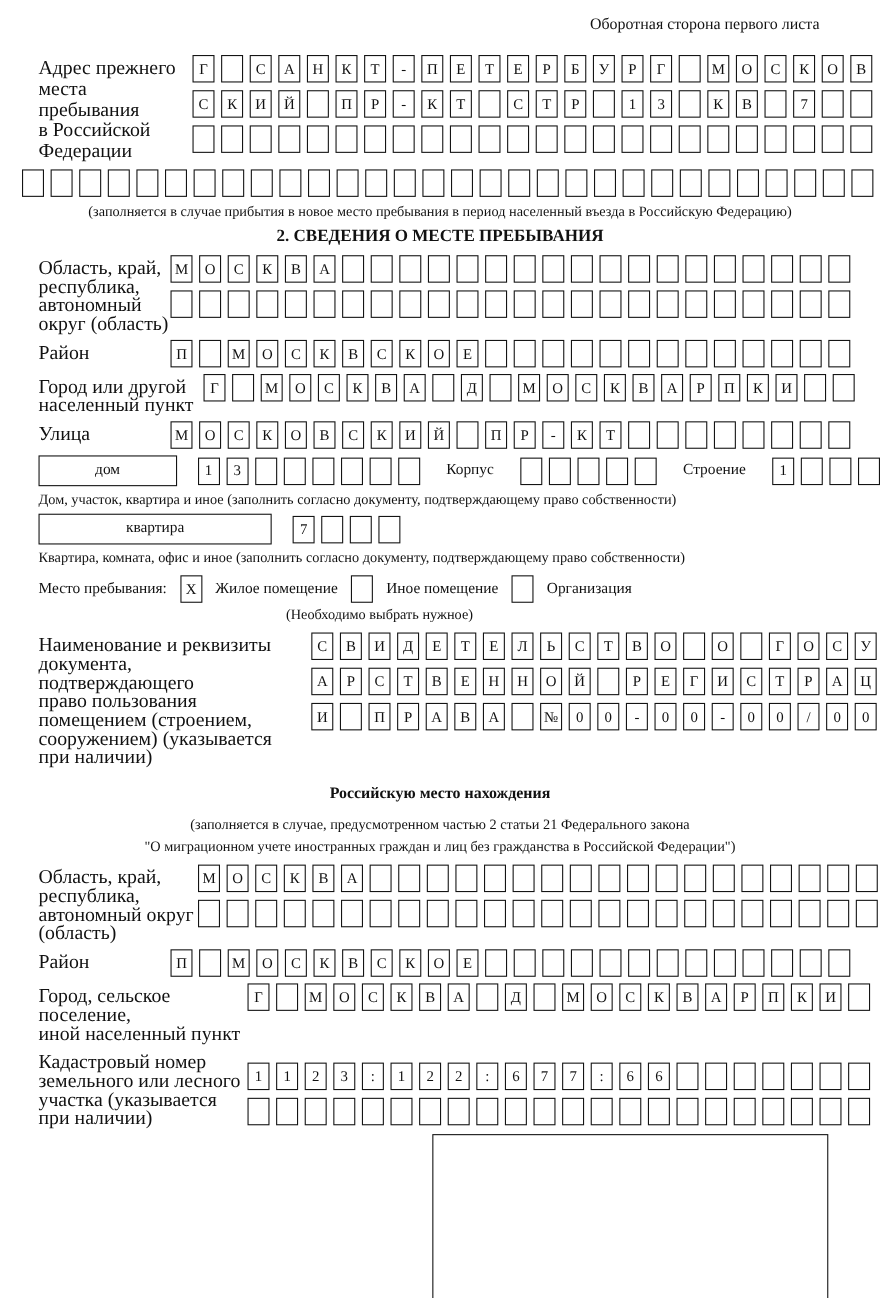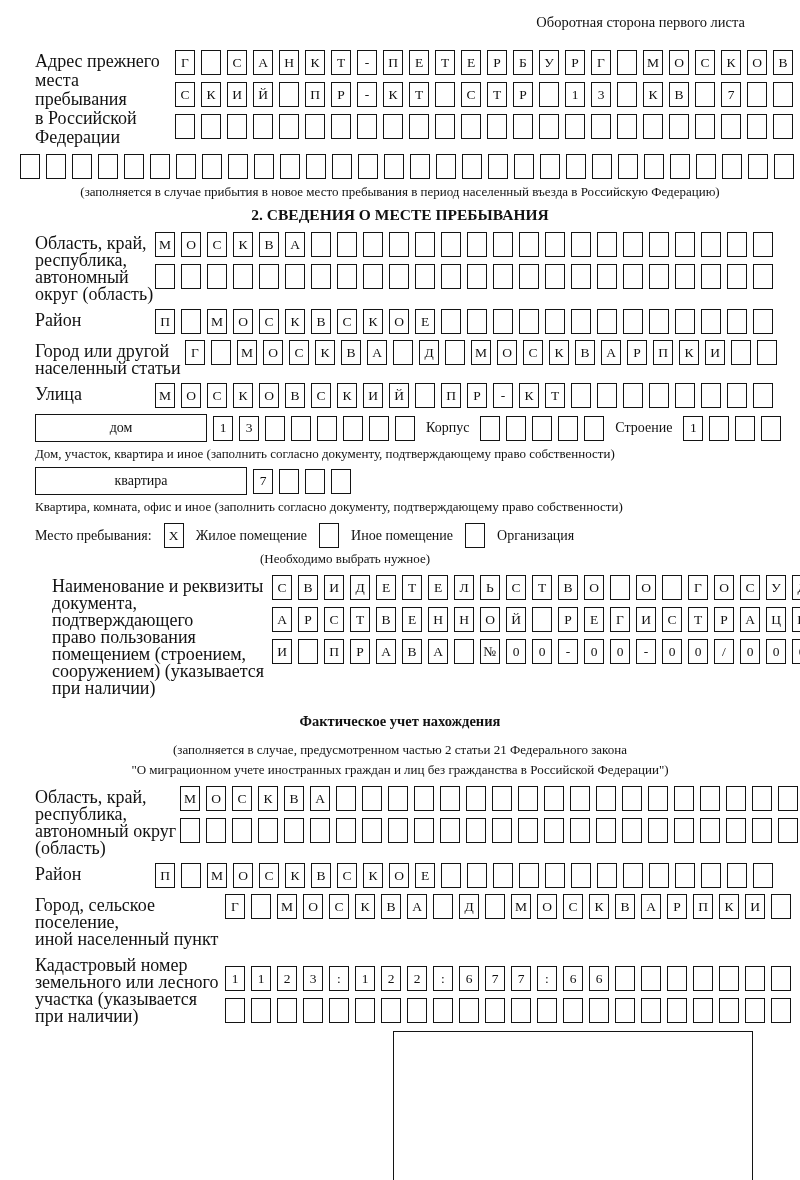--- a/index.html
+++ b/index.html
@@ -33,37 +33,37 @@
   .prev-note { margin-top:5px; margin-bottom:6px; }
 
   .sec-title { font-size:15.5px; font-weight:bold; text-align:center; margin:6px 0 8px 0; }
 
   .std { margin-left:35px; margin-bottom:6px; }
   .std > .lbl { width:120px; flex:0 0 120px; padding-top:3px; }
   .w150 > .lbl { width:150px; flex:0 0 150px; }
   .w145 > .lbl { width:145px; flex:0 0 145px; }
   .w190 > .lbl { width:190px; flex:0 0 190px; }
 
-  .house-row { margin-left:35px; margin-bottom:4px; display:flex; align-items:center; gap:6px; }
+  .house-row { margin-left:35px; margin-bottom:4px; display:flex; align-items:center; gap:19px; }
   .named-box {
     border:1.7px solid #141414; height:28px;
     display:flex; align-items:center; justify-content:center;
     font-size:14px;
   }
   .box-dom { width:172px; }
   .box-kv  { width:212px; }
   .inline-lbl { font-size:14px; padding:0 5px; }
   .sub-note { margin-left:35px; margin-bottom:5px; }
 
   .stay-row { margin-left:35px; display:flex; align-items:center; margin-top:8px; }
   .stay-row .optlbl { font-size:14px; }
   .stay-row .cell { margin:0 12px; }
   .stay-note { margin-left:215px; width:260px; text-align:center; margin-top:3px; margin-bottom:8px; }
 
-  .doc-block { margin-left:52px; display:flex; margin-bottom:4px; }
+  .doc-block { margin-left:35px; display:flex; margin-bottom:4px;gap:28px; }
   .doc-block .lbl { width:220px; flex:0 0 220px; padding-top:3px; }
 
   .fact-title { font-size:14.5px; font-weight:bold; text-align:center; margin-top:16px; margin-bottom:10px; }
   .fact-note { line-height:20px; margin-bottom:6px; }
 
   .cad-stack { padding-top:12px; }
 
   .stamp-wrap { margin-left:393px; margin-top:6px; }
   .stamp-box { width:360px; height:173px; border:1.8px solid #141414; background:#fff; }
   .stamp-caption {
@@ -286,21 +286,21 @@
         <span class="cell"></span>
         <span class="cell"></span>
         <span class="cell"></span>
         <span class="cell"></span>
         <span class="cell"></span>
       </div>
   </div>
 
   <div class="fieldrow std w150">
     <div class="lbl">Город или другой
-населенный статьи</div>
+населенный пункт</div>
     <div class="cells">
         <span class="cell">Г</span>
         <span class="cell"></span>
         <span class="cell">М</span>
         <span class="cell">О</span>
         <span class="cell">С</span>
         <span class="cell">К</span>
         <span class="cell">В</span>
         <span class="cell">А</span>
         <span class="cell"></span>
@@ -476,21 +476,21 @@
           <span class="cell">0</span>
           <span class="cell">0</span>
           <span class="cell">/</span>
           <span class="cell">0</span>
           <span class="cell">0</span>
           <span class="cell">0</span>
         </div>
     </div>
   </div>
 
-  <div class="fact-title">Фактическое учет нахождения</div>
+  <div class="fact-title">Российскую место нахождения</div>
   <div class="note center fact-note">
     <div>(заполняется в случае, предусмотренном частью 2 статьи 21 Федерального закона</div>
     <div>"О миграционном учете иностранных граждан и лиц без гражданства в Российской Федерации")</div>
   </div>
 
   <div class="fieldrow std w145">
     <div class="lbl">Область, край,
 республика,
 автономный округ
 (область)</div>

